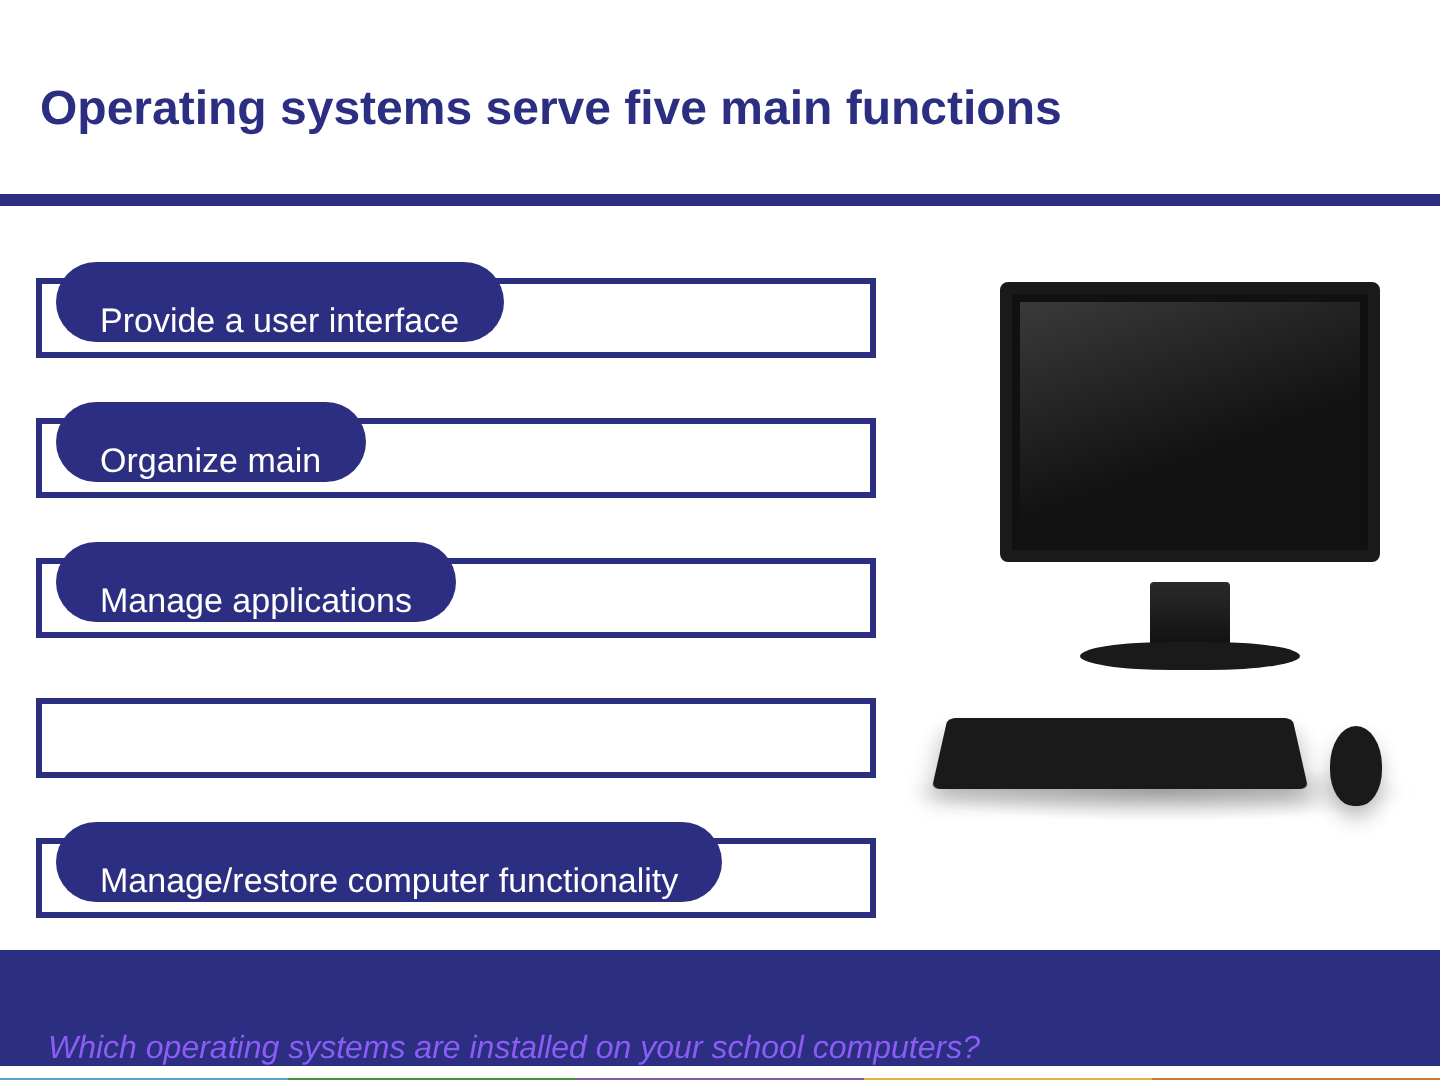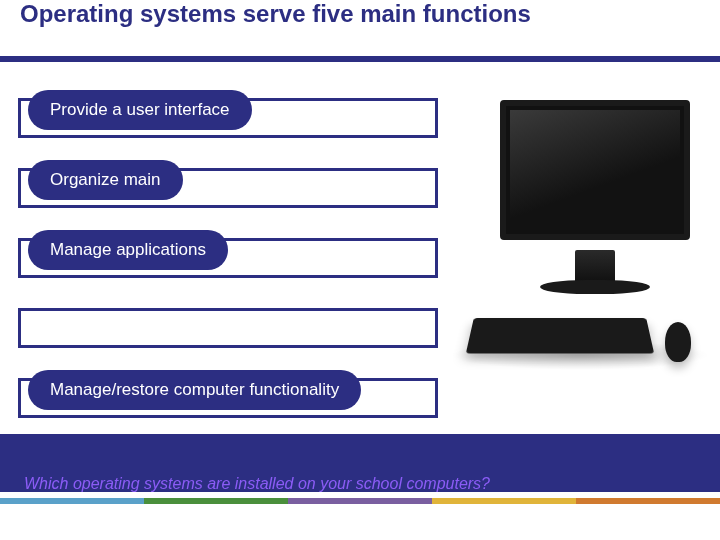--- a/index.html
+++ b/index.html
@@ -14,20 +14,21 @@
   .slide {
     width: 720px;
     height: 540px;
     position: relative;
   }
   .title {
     color: #2c2e82;
     font-size: 24px;
     font-weight: bold;
     padding: 0 20px 10px 20px;
+    margin-top: 41px;
   }
   .title-rule {
     position: absolute;
     left: 0;
     top: 56px;
     width: 720px;
     height: 6px;
     background: #2c2e82;
   }
   .functions {
@@ -53,21 +54,21 @@
   }
   .func-pill {
     position: absolute;
     left: 10px;
     top: 0;
     height: 40px;
     background: #2c2e82;
     color: #fff;
     border-radius: 20px;
     display: flex;
-    align-items: center;
+    align-items: flex-end;
     padding: 0 22px;
     font-size: 17px;
     white-space: nowrap;
   }
   .question-bar {
     position: absolute;
     left: 0;
     bottom: 48px;
     width: 720px;
     height: 58px;

